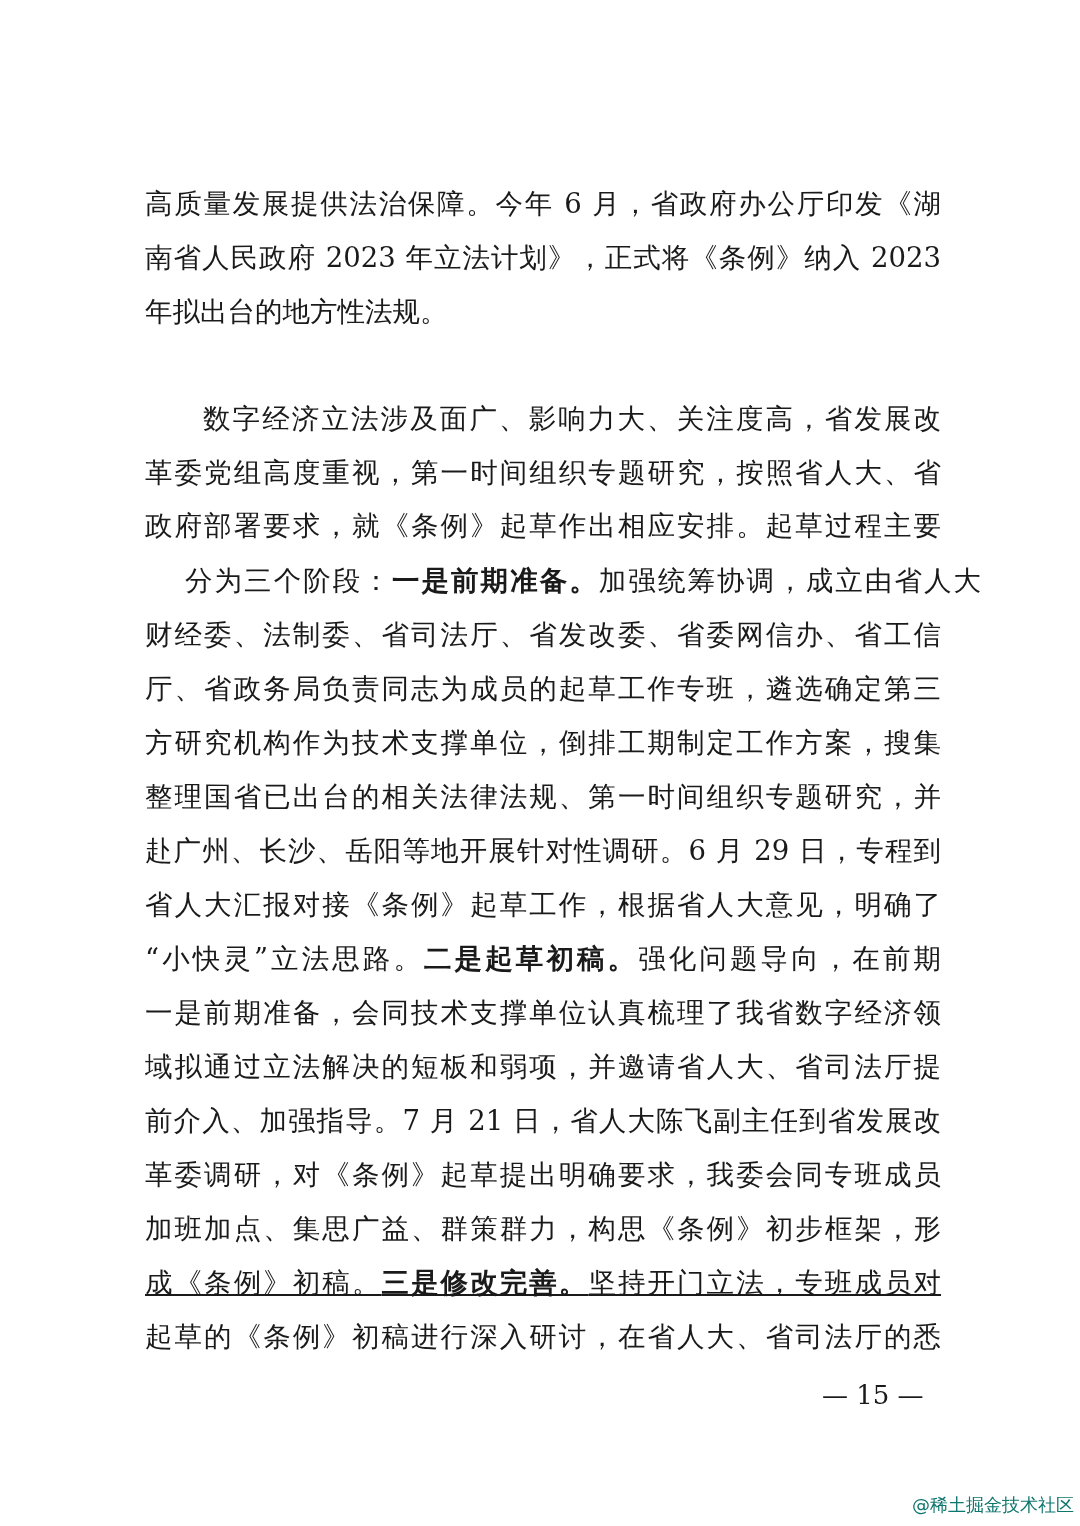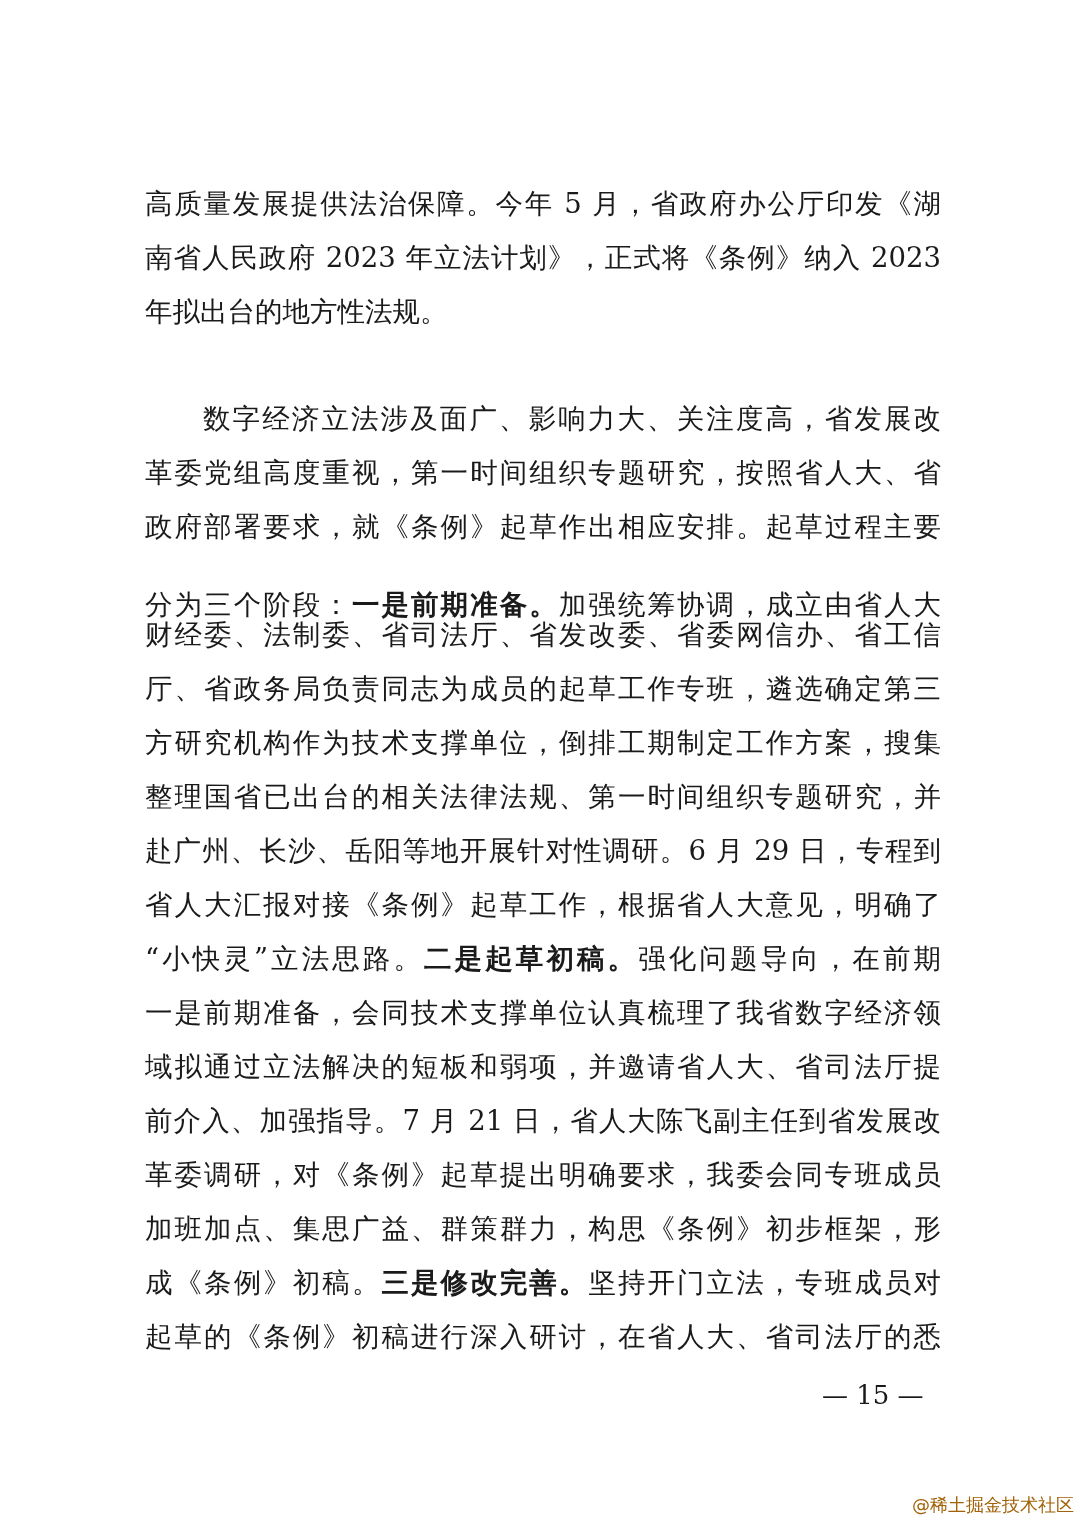--- a/index.html
+++ b/index.html
@@ -10,48 +10,48 @@
             font-size: 27.5px; line-height: 40px; white-space: nowrap;
             text-align: justify; text-align-last: justify; letter-spacing: 0; }
     .line.last { text-align-last: left; }
     .line.indent { left: 203px; width: 738px; }
     .heading { position: absolute; left: 203px; height: 40px; font-size: 28px; line-height: 40px;
                font-family: "DejaVu Sans", "Liberation Sans", sans-serif; font-weight: bold; white-space: nowrap; }
     .b { font-weight: bold; }
     .pagenum { position: absolute; left: 822px; top: 1375px; font-size: 26px; line-height: 40px;
                white-space: nowrap; }
     .watermark { position: absolute; left: 912px; top: 1492px; font-size: 18px; line-height: 26px;
-                 color: #a16207; font-family: "DejaVu Sans", "Liberation Sans", sans-serif; white-space: nowrap; }
+                 color: #0f766e; font-family: "DejaVu Sans", "Liberation Sans", sans-serif; white-space: nowrap; }
   </style>
 </head>
 <body>
 
 <div class="page">
 
-  <div class="line" style="top:183px;">高质量发展提供法治保障。今年 5 月，省政府办公厅印发《湖</div>
+  <div class="line" style="top:183px;">高质量发展提供法治保障。今年 6 月，省政府办公厅印发《湖</div>
   <div class="line" style="top:237px;">南省人民政府 2023 年立法计划》，正式将《条例》纳入 2023</div>
   <div class="line last" style="top:291px;">年拟出台的地方性法规。</div>
 
 
   <div id="main-para">
       <div class="line indent" style="top: 398px;"><span>数字经济立法涉及面广、影响力大、关注度高，省发展改</span></div>
       <div class="line" style="top: 452px;"><span>革委党组高度重视，第一时间组织专题研究，按照省人大、省</span></div>
-      <div class="line" style="top: 506px;"><span>政府部署要求，就《条例》起草作出相应安排。起草过程主要</span></div>
-      <div class="line" style="top: 584px;"><span>分为三个阶段：</span><span class="b">一是前期准备。</span><span>加强统筹协调，成立由省人大</span></div>
+      <div class="line" style="top: 506px; font-family: Liberation Serif, serif;"><span>政府部署要求，就《条例》起草作出相应安排。起草过程主要</span></div>
+      <div class="line" style="top: 560px; margin-left: 40px;"><span>分为三个阶段：</span><span class="b">一是前期准备。</span><span>加强统筹协调，成立由省人大</span></div>
       <div class="line" style="top: 614px;"><span>财经委、法制委、省司法厅、省发改委、省委网信办、省工信</span></div>
       <div class="line" style="top: 668px;"><span>厅、省政务局负责同志为成员的起草工作专班，遴选确定第三</span></div>
       <div class="line" style="top: 722px;"><span>方研究机构作为技术支撑单位，倒排工期制定工作方案，搜集</span></div>
       <div class="line" style="top: 776px;"><span>整理国省已出台的相关法律法规、第一时间组织专题研究，并</span></div>
       <div class="line" style="top: 830px;"><span>赴广州、长沙、岳阳等地开展针对性调研。6 月 29 日，专程到</span></div>
       <div class="line" style="top: 884px;"><span>省人大汇报对接《条例》起草工作，根据省人大意见，明确了</span></div>
       <div class="line" style="top: 938px;"><span>“小快灵”立法思路。</span><span class="b">二是起草初稿。</span><span>强化问题导向，在前期</span></div>
       <div class="line" style="top: 992px;"><span>一是前期准备，会同技术支撑单位认真梳理了我省数字经济领</span></div>
       <div class="line" style="top: 1046px;"><span>域拟通过立法解决的短板和弱项，并邀请省人大、省司法厅提</span></div>
       <div class="line" style="top: 1100px;"><span>前介入、加强指导。7 月 21 日，省人大陈飞副主任到省发展改</span></div>
       <div class="line" style="top: 1154px;"><span>革委调研，对《条例》起草提出明确要求，我委会同专班成员</span></div>
       <div class="line" style="top: 1208px;"><span>加班加点、集思广益、群策群力，构思《条例》初步框架，形</span></div>
-      <div class="line" style="top: 1262px;"><span>成《条例》初稿。</span><span class="b">三是修改完善。</span><span>坚持开门立法，专班成员对</span></div>
+      <div class="line" style="top: 1262px; text-decoration: underline;"><span>成《条例》初稿。</span><span class="b">三是修改完善。</span><span>坚持开门立法，专班成员对</span></div>
       <div class="line" style="top: 1316px;"><span>起草的《条例》初稿进行深入研讨，在省人大、省司法厅的悉</span></div>
     </div>
 
   <div class="pagenum">— 15 —</div>
   <div class="watermark">@稀土掘金技术社区</div>
 </div>
 
 </body></html>

